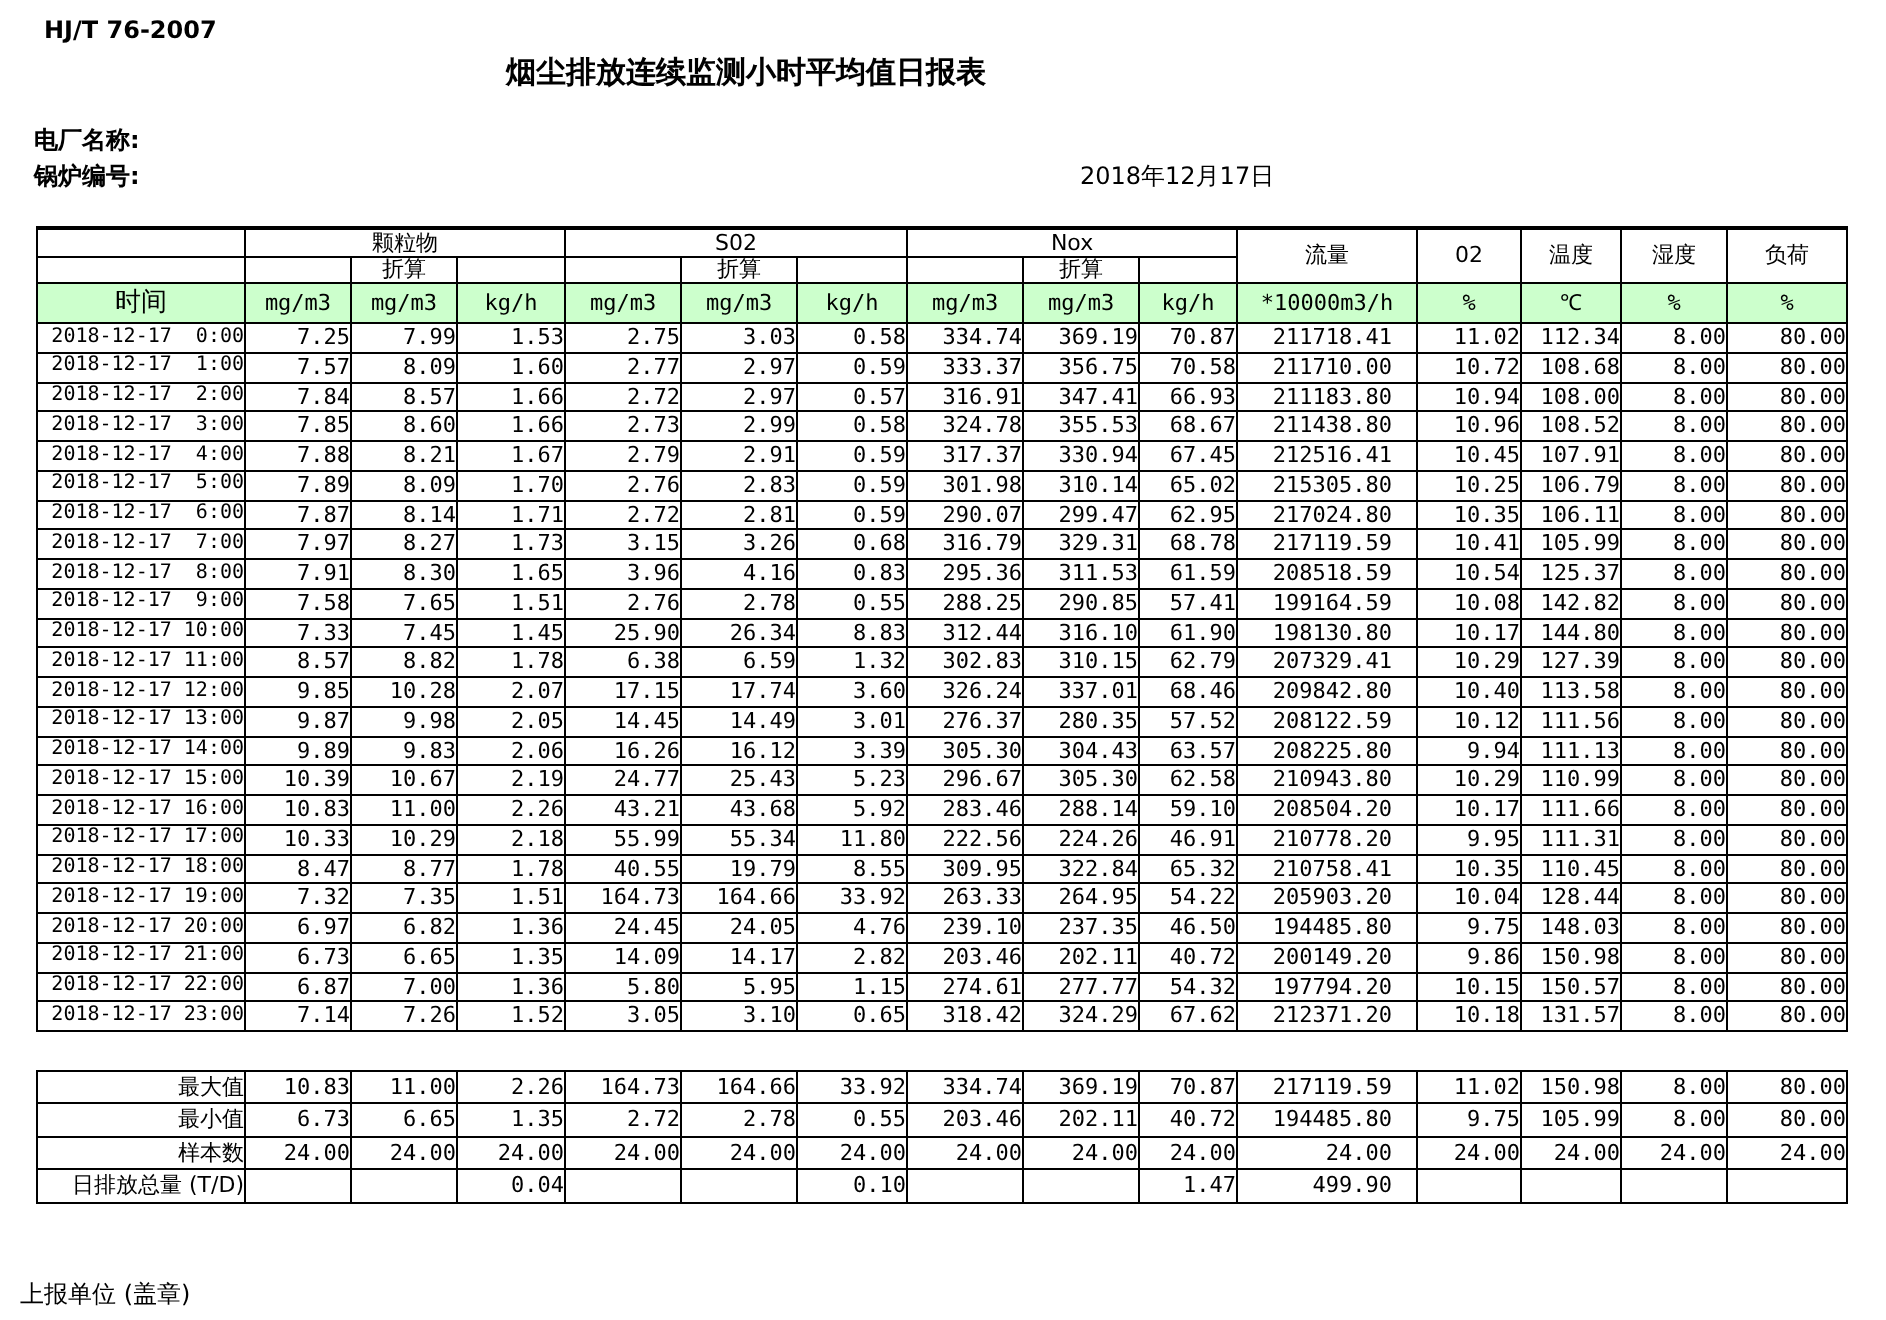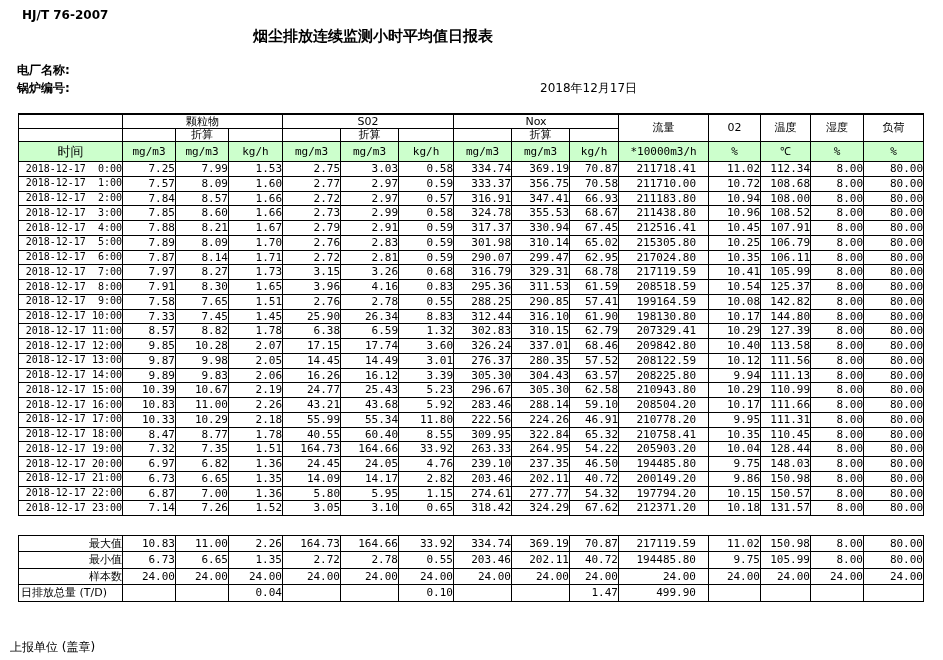--- a/index.html
+++ b/index.html
@@ -25,21 +25,21 @@
   .grp{text-align:center;font-family:"DejaVu Sans",sans-serif;}
   tr.units-row td{height:19px;text-align:center;background:var(--green,#ccffcc);}
   td.time-hdr{font-size:13px;font-family:"DejaVu Sans",sans-serif;}
   .main tbody td{height:13.75px;}
   td.time{text-align:right;padding-right:4px;font-size:10px;}
   td.num{text-align:right;padding-right:8px;}
   td.num.flow{padding-right:12px;}
   .summary{top:535px;}
   .summary td{height:15.4px;}
   td.sum-label{text-align:right;padding-right:4px;font-family:"DejaVu Sans",sans-serif;}
-  .summary tr:last-child td.sum-label{text-align:left;padding-left:2px;padding-right:0;}
+  .summary tr:last-child td.sum-label{text-align:right;padding-left:2px;padding-right:0;}
   .ftr{position:absolute;font-size:12px;font-family:"DejaVu Sans",sans-serif;}
   .ftr.flow-total{left:10px;top:621px;}
   .ftr.report-unit{left:10px;top:639px;}
   .ftr.unit{left:205px;top:639px;margin-top:44px;}
 </style>
 </head>
 <body>
 
 <div class="page">
 
@@ -415,21 +415,21 @@
           <td class="num">111.31</td>
           <td class="num">8.00</td>
           <td class="num">80.00</td>
         </tr>
         <tr>
           <td class="time">2018-12-17 18:00</td>
           <td class="num">8.47</td>
           <td class="num">8.77</td>
           <td class="num">1.78</td>
           <td class="num">40.55</td>
-          <td class="num">60.40</td>
+          <td class="num">19.79</td>
           <td class="num">8.55</td>
           <td class="num">309.95</td>
           <td class="num">322.84</td>
           <td class="num">65.32</td>
           <td class="num flow">210758.41</td>
           <td class="num">10.35</td>
           <td class="num">110.45</td>
           <td class="num">8.00</td>
           <td class="num">80.00</td>
         </tr>

